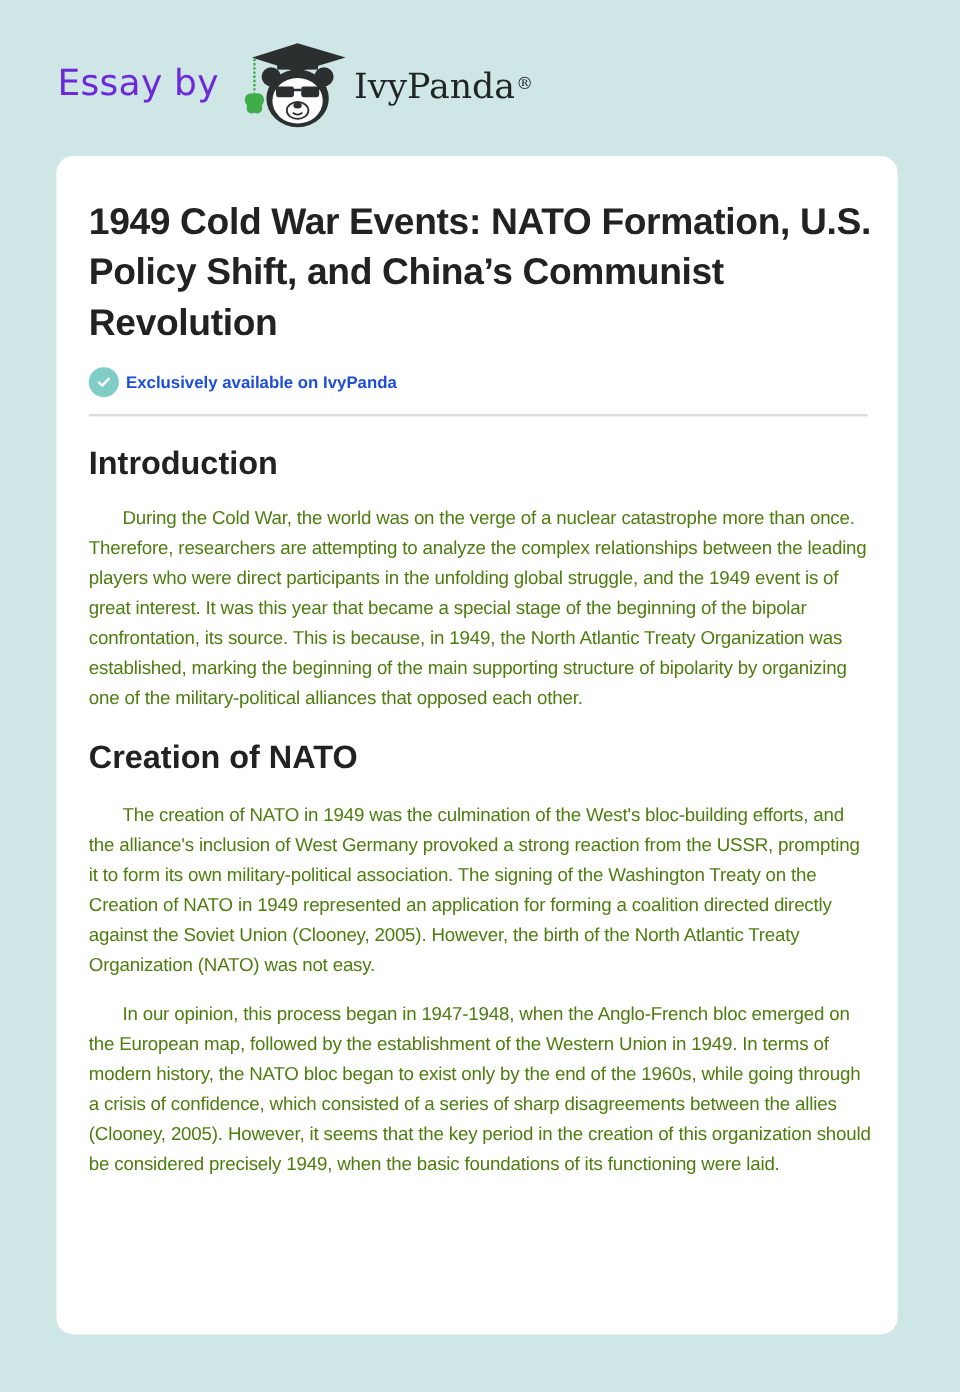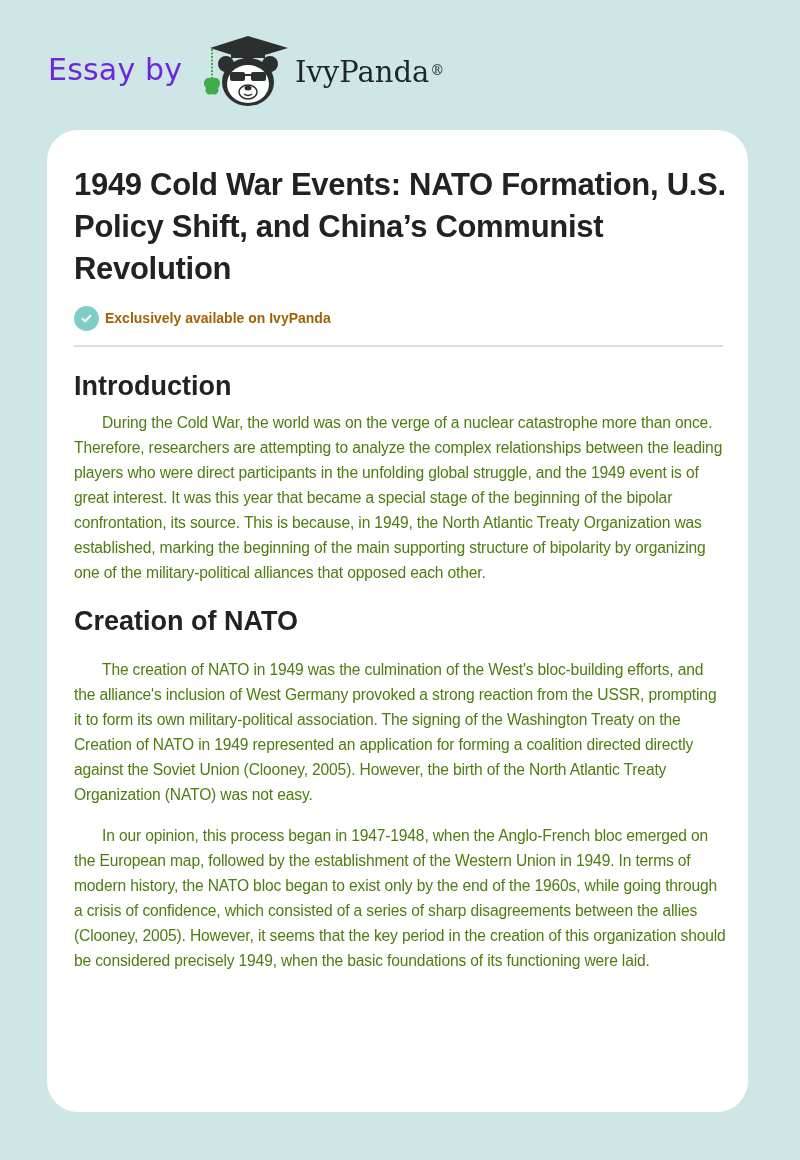--- a/index.html
+++ b/index.html
@@ -54,21 +54,21 @@
       top: -2px;
       margin-left: 1px;
     }
     .card {
       position: absolute;
       left: 47px;
       top: 130px;
       width: 701px;
       height: 982px;
       background: #ffffff;
-      border-radius: 31px;
+      border-radius: 14px;
     }
     .title {
       position: absolute;
       left: 27px;
       top: 34px;
       width: 660px;
       font-family: "Liberation Sans", sans-serif;
       font-weight: bold;
       font-size: 31px;
       line-height: 42px;
@@ -89,21 +89,21 @@
       border-radius: 50%;
       background: #7fcdc6;
       display: flex;
       align-items: center;
       justify-content: center;
       margin-right: 6px;
     }
     .badge-text {
       font-size: 14px;
       font-weight: bold;
-      color: #a16207;
+      color: #1d4ed8;
     }
     .divider {
       position: absolute;
       left: 27px;
       top: 215px;
       width: 649px;
       height: 2px;
       background: #dcdcdc;
     }
     .content {
@@ -111,21 +111,21 @@
       left: 27px;
       top: 236px;
       width: 652px;
     }
     .section-heading {
       font-family: "Liberation Sans", sans-serif;
       font-weight: bold;
       font-size: 27px;
       line-height: 40px;
       color: #222;
-      margin-bottom: 4px;
+      margin-bottom: 14px;
     }
     .para {
       font-size: 15.6px;
       line-height: 25px;
       color: #4d7c0f;
       text-indent: 28px;
       letter-spacing: -0.15px;
       margin-bottom: 16px;
     }
     .section + .section { margin-top: 4px; }

